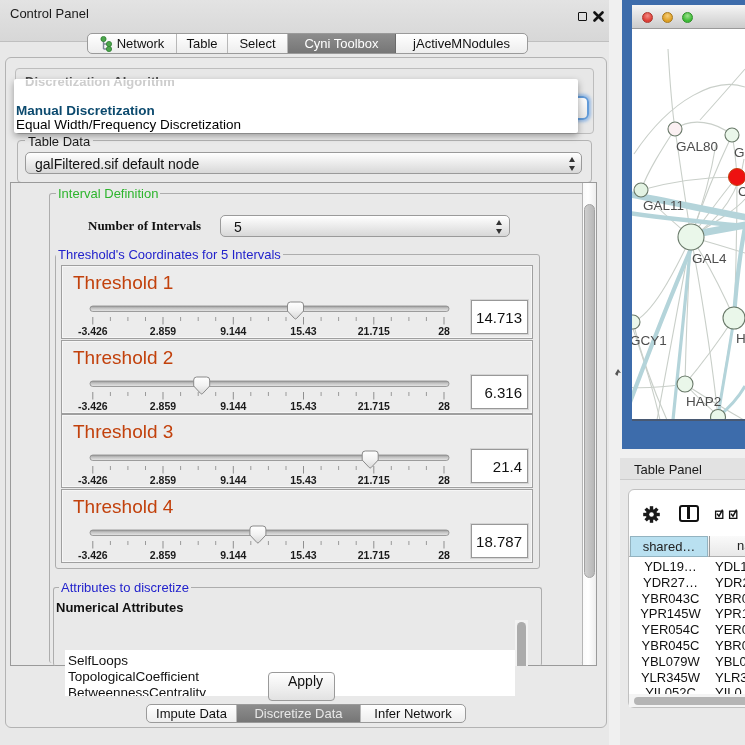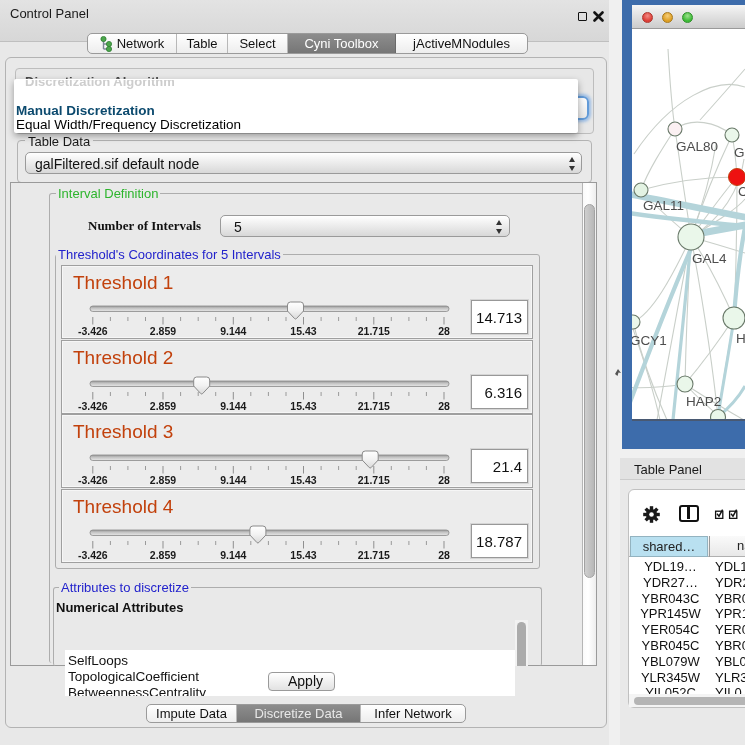--- a/index.html
+++ b/index.html
@@ -74,21 +74,21 @@
 .vbox span { position:absolute; right:5px; top:8px; font-size:15px; color:#111; }
 
 #agroup { left:53px; top:587px; width:489px; height:79px; border-bottom:none; }
 #atitle { left:59px; top:580px; color:#2222cc; }
 #natitle { left:56px; top:600px; font-size:13px; font-weight:bold; color:#111; }
 #alist { left:65px; top:620px; width:450px; height:46px; background:#fff; overflow:hidden; padding-top:3px;margin-top:30px; }
 #alist div { font-size:13.5px; color:#111; padding-left:3px; height:16.2px; }
 #alscroll { left:515px; top:620px; width:13px; height:46px; background:#f2f2f2; }
 #althumb { left:517px; top:622px; width:9px; height:44px; border-radius:5px 5px 0 0; background:#ababab; }
 
-#applybtn { left:268px; top:672px; width:67px; height:19px; border:1px solid #9a9a9a; border-radius:4px;
+#applybtn { left:268px; top:672px; width:67px; height:29px; border:1px solid #9a9a9a; border-radius:4px;
   background:linear-gradient(#ffffff,#e2e2e2); text-align:center; font-size:14px; color:#111; line-height:17px;padding-left:8px; }
 
 #btabs { left:146px; top:704px; width:320px; height:19px; border:1px solid #9a9a9a; border-radius:5px;
   background:linear-gradient(#ffffff,#ededed); display:flex; overflow:hidden; }
 #btabs .seg { height:100%; display:flex; align-items:center; justify-content:center;
   font-size:13px; color:#111; border-right:1px solid #b8b8b8; }
 #btabs .seg.sel { background:linear-gradient(#8d8d8d,#767676); color:#e8e8e8; }
 #btabs .seg.last { border-right:none; }
 
 

